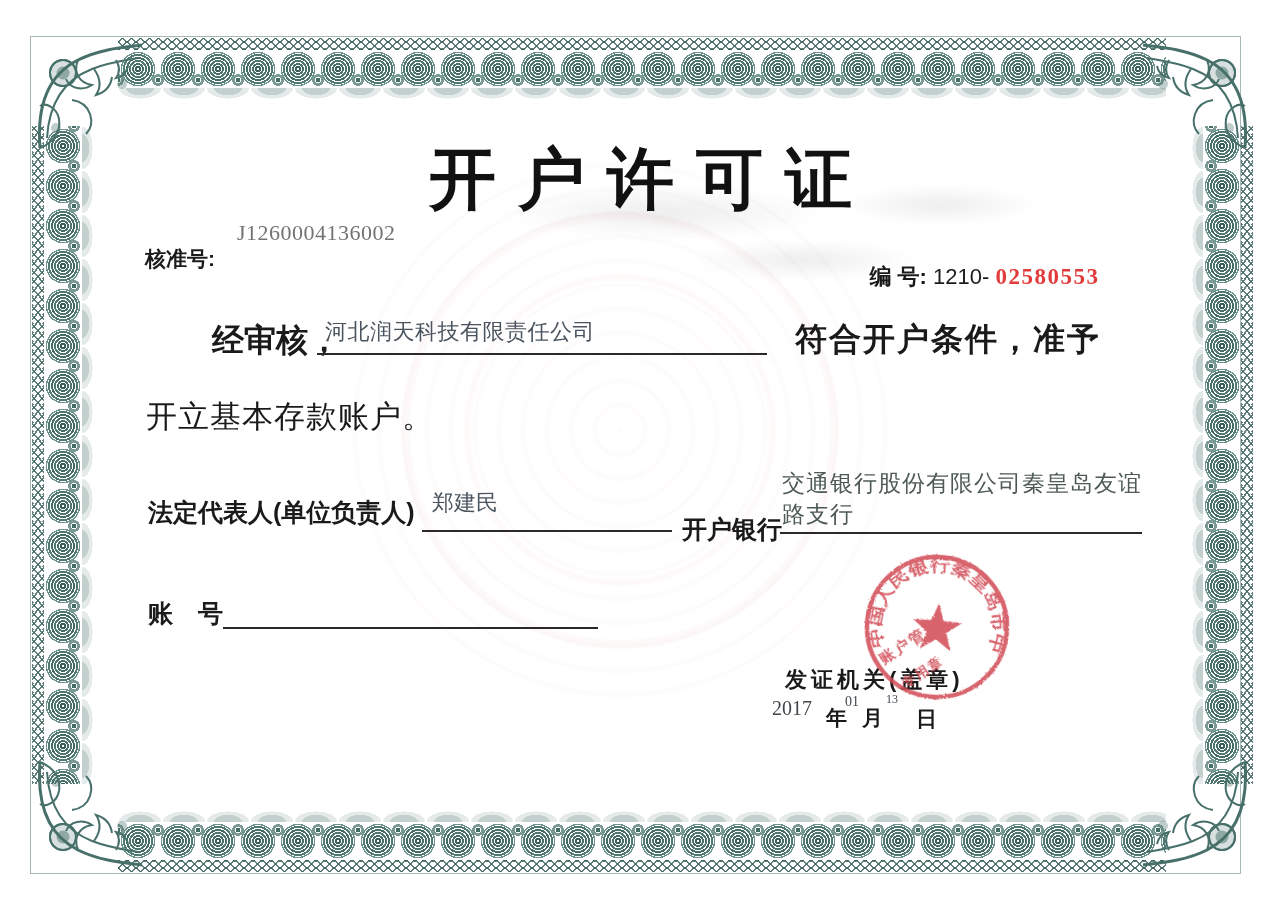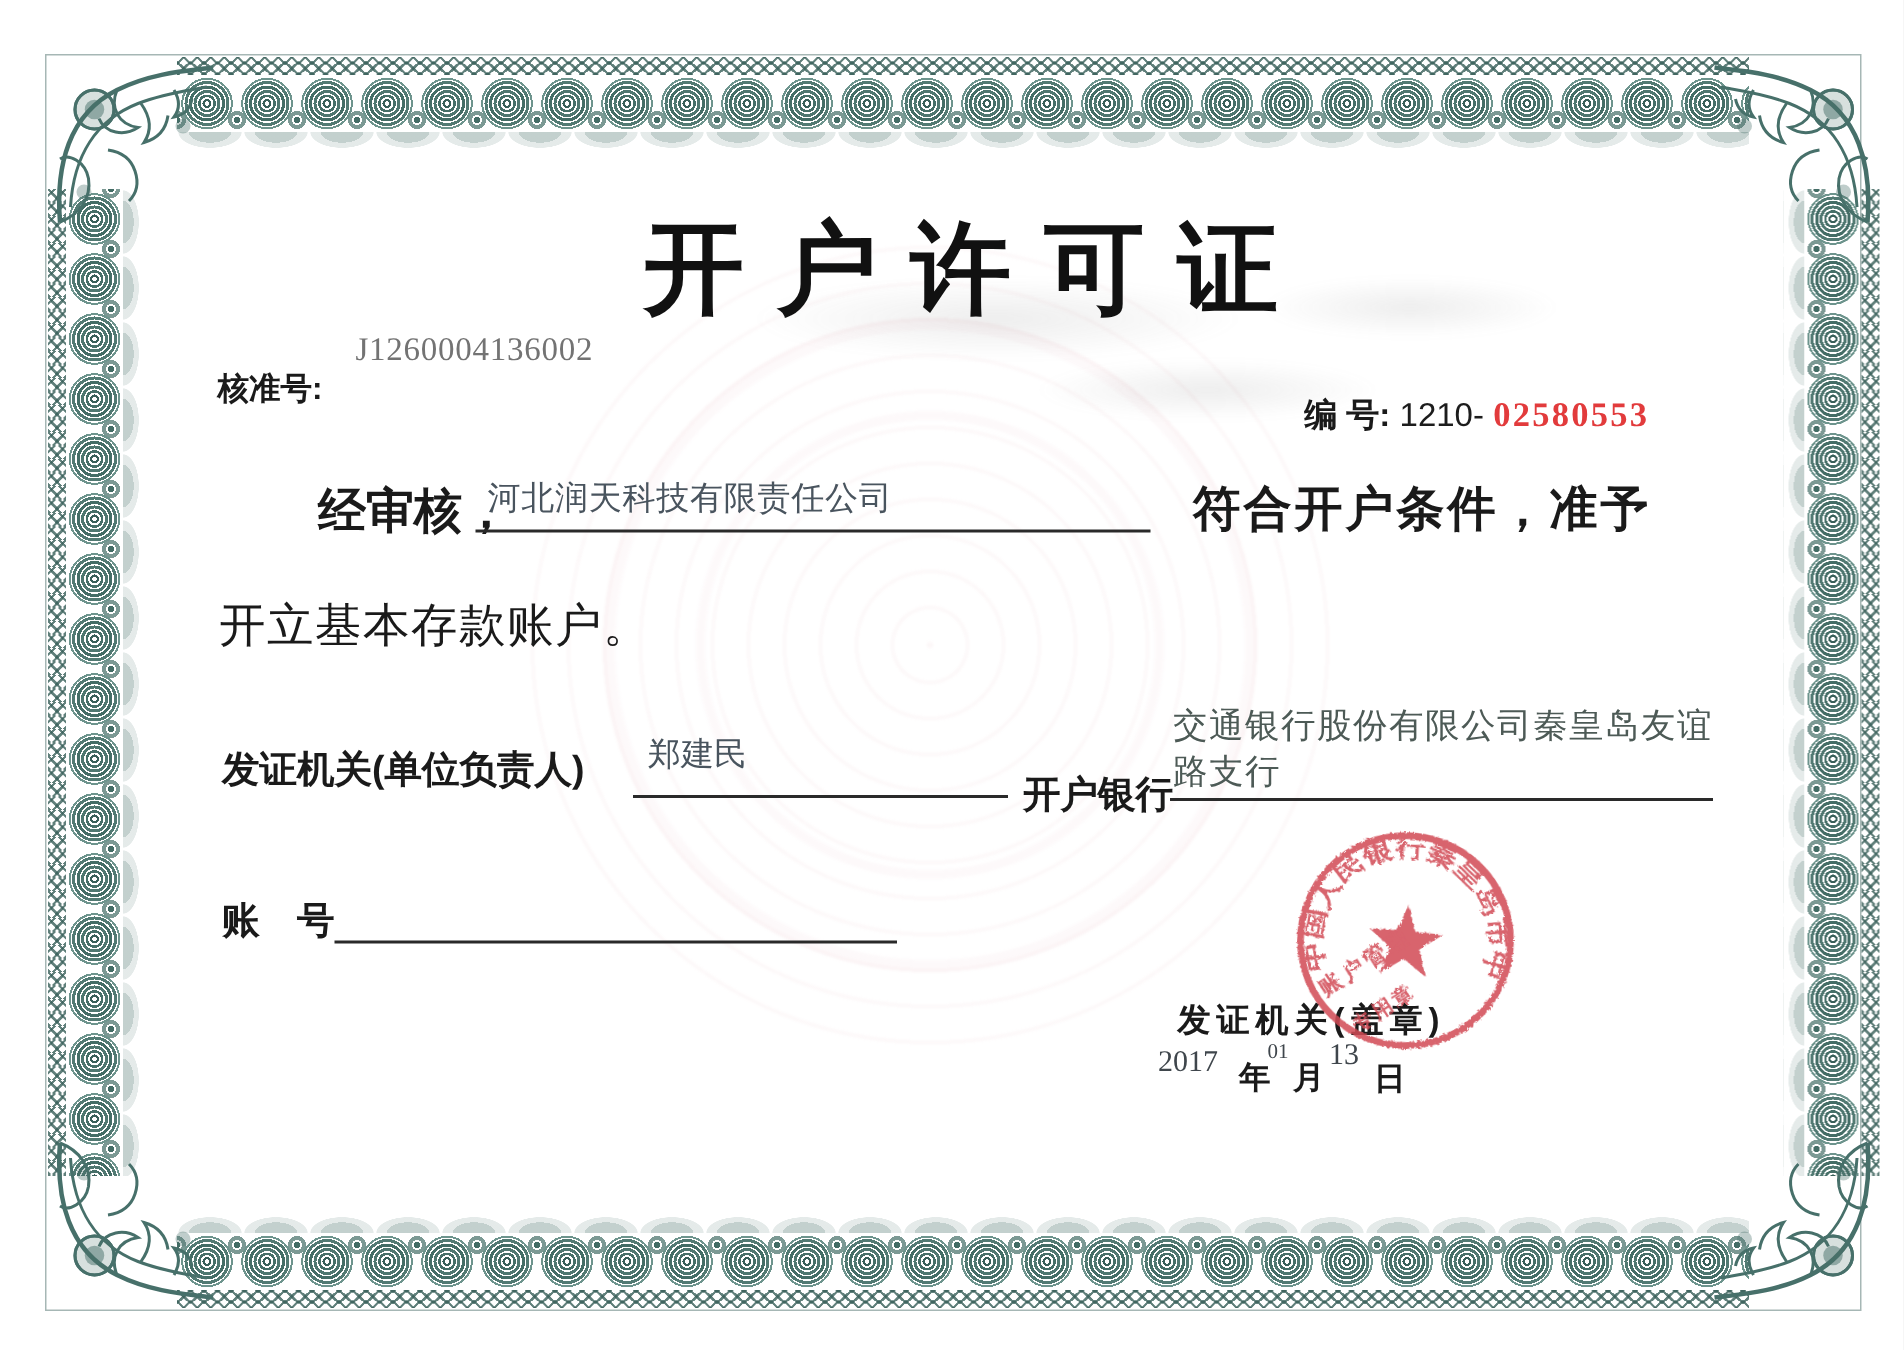--- a/index.html
+++ b/index.html
@@ -73,21 +73,21 @@
   .bank-label{left:682px;top:497px;font-size:25px;font-weight:800;margin-top:16px;}
   .bank-name{left:782px;top:468px;width:374px;font-size:23px;line-height:31px;letter-spacing:1px;
     white-space:normal;color:#4d5a56;}
   .acct-label{left:148px;top:597px;font-size:25px;font-weight:800;}
   .acct-number{left:237px;top:580px;font-size:22px;color:#454e54;}
   .issuer-label{left:785px;top:665px;font-size:22px;font-weight:800;letter-spacing:4px;}
   .d-year{left:772px;top:697px;font-size:20px;color:#3f464c;}
   .d-yu{left:826px;top:704px;font-size:21px;font-weight:800;}
   .d-month{left:845px;top:694px;font-size:14px;color:#3f464c;}
   .d-mu{left:862px;top:704px;font-size:21px;font-weight:800;}
-  .d-day{left:886px;top:692px;font-size:20px;color:#3f464c;}
+  .d-day{left:886px;top:692px;font-size:12px;color:#3f464c;}
   .d-du{left:916px;top:705px;font-size:21px;font-weight:800;}
   .seal{position:absolute;left:853px;top:543px;width:168px;height:168px;opacity:.86;
     transform:rotate(5deg);pointer-events:none;}
   .seal text{font-family:"Liberation Sans", sans-serif;font-weight:700;fill:#d24b56;}
 </style>
 </head>
 <body>
 
 <div class="page">
 
@@ -141,21 +141,21 @@
   <div class="abs serial">
     <span class="lbl" style="font-weight:600">编 号:</span><span> </span><span>1210-</span><span> </span><span class="num">02580553</span>
   </div>
 
   <div class="abs body-prefix lbl">经审核，</div>
   <div class="abs company typew">河北润天科技有限责任公司</div>
   <div class="rule" style="left:317px;top:353px;width:450px;"></div>
   <div class="abs body-suffix lbl">符合开户条件，准予</div>
   <div class="abs body-line2 lbl">开立基本存款账户。</div>
 
-  <div class="abs rep-label lbl">发证机关(单位负责人)</div>
+  <div class="abs rep-label lbl">法定代表人(单位负责人)</div>
   <div class="abs rep-name typew">郑建民</div>
   <div class="rule" style="left:422px;top:530px;width:250px;"></div>
 
   <div class="abs bank-label lbl">开户银行</div>
   <div class="abs bank-name typew">交通银行股份有限公司秦皇岛友谊路支行</div>
   <div class="rule" style="left:780px;top:532px;width:362px;"></div>
 
   <div class="abs acct-label lbl">账　号</div>
   <div class="rule" style="left:223px;top:627px;width:375px;"></div>
 

